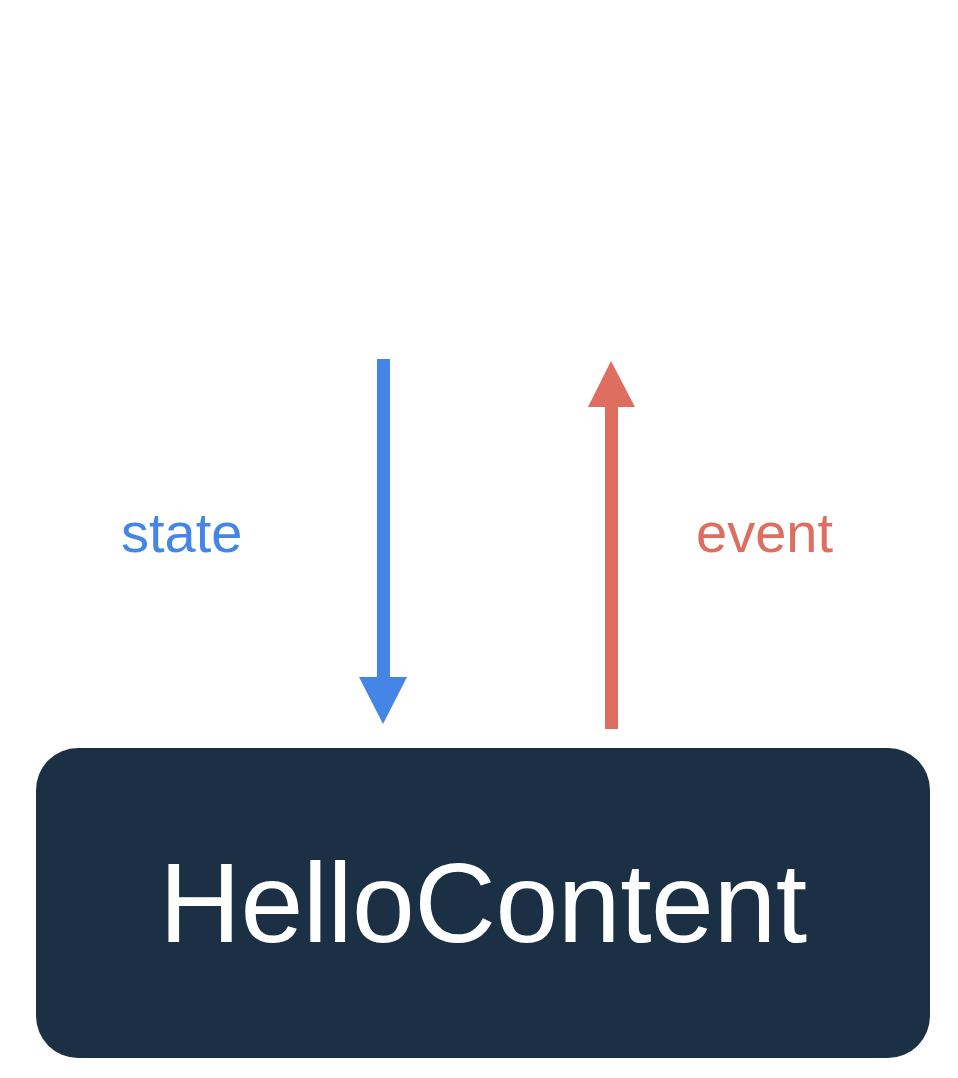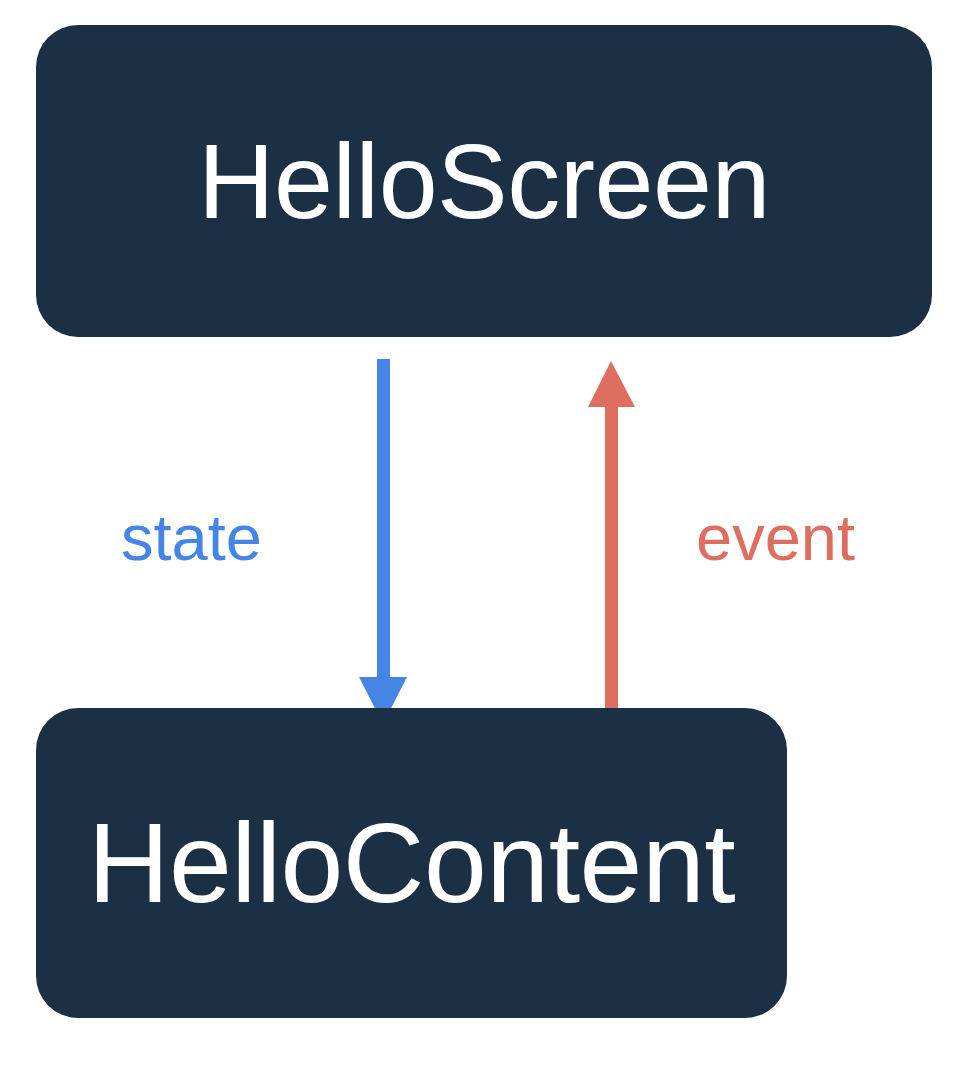--- a/index.html
+++ b/index.html
@@ -45,22 +45,22 @@
     top: 25px;
     width: 896px;
     height: 312px;
   }
   #node-hello-screen .node-label {
     font-size: 106px;
   }
 
   #node-hello-content {
     left: 36px;
-    top: 708px;
-    width: 751px;
+    top: 748px;
+    width: 894px;
     height: 310px;
   }
   #node-hello-content .node-label {
     font-size: 113px;
   }
 
   
   #arrows-layer {
     position: absolute;
     left: 0;
@@ -68,43 +68,40 @@
     width: 958px;
     height: 1078px;
     pointer-events: none;
   }
 
   
   .edge-label {
     position: absolute;
     font-family: "Liberation Sans", sans-serif;
     font-weight: 400;
-    font-size: 65px;
+    font-size: 56px;
     line-height: 1;
     white-space: nowrap;
   }
   #edge-label-state {
     left: 121px;
     top: 505px;
     color: #4585e5;
   }
   #edge-label-event {
     left: 696px;
     top: 505px;
     color: #de6e60;
   }
 </style>
 </head>
 <body>
 
 <div id="diagram-root">
 
-  <div class="node-box" id="node-hello-screen">
-    <span class="node-label">HelloScreen</span>
-  </div>
 
   <svg id="arrows-layer" viewBox="0 0 958 1078" width="958" height="1078">
 
     <g>
       <rect x="377" y="359" width="13" height="320" fill="#4585e5"></rect>
       <polygon points="359,677 407,677 383,724" fill="#4585e5"></polygon>
     </g>
 
     <g>
       <rect x="605" y="405" width="13" height="324" fill="#de6e60"></rect>

